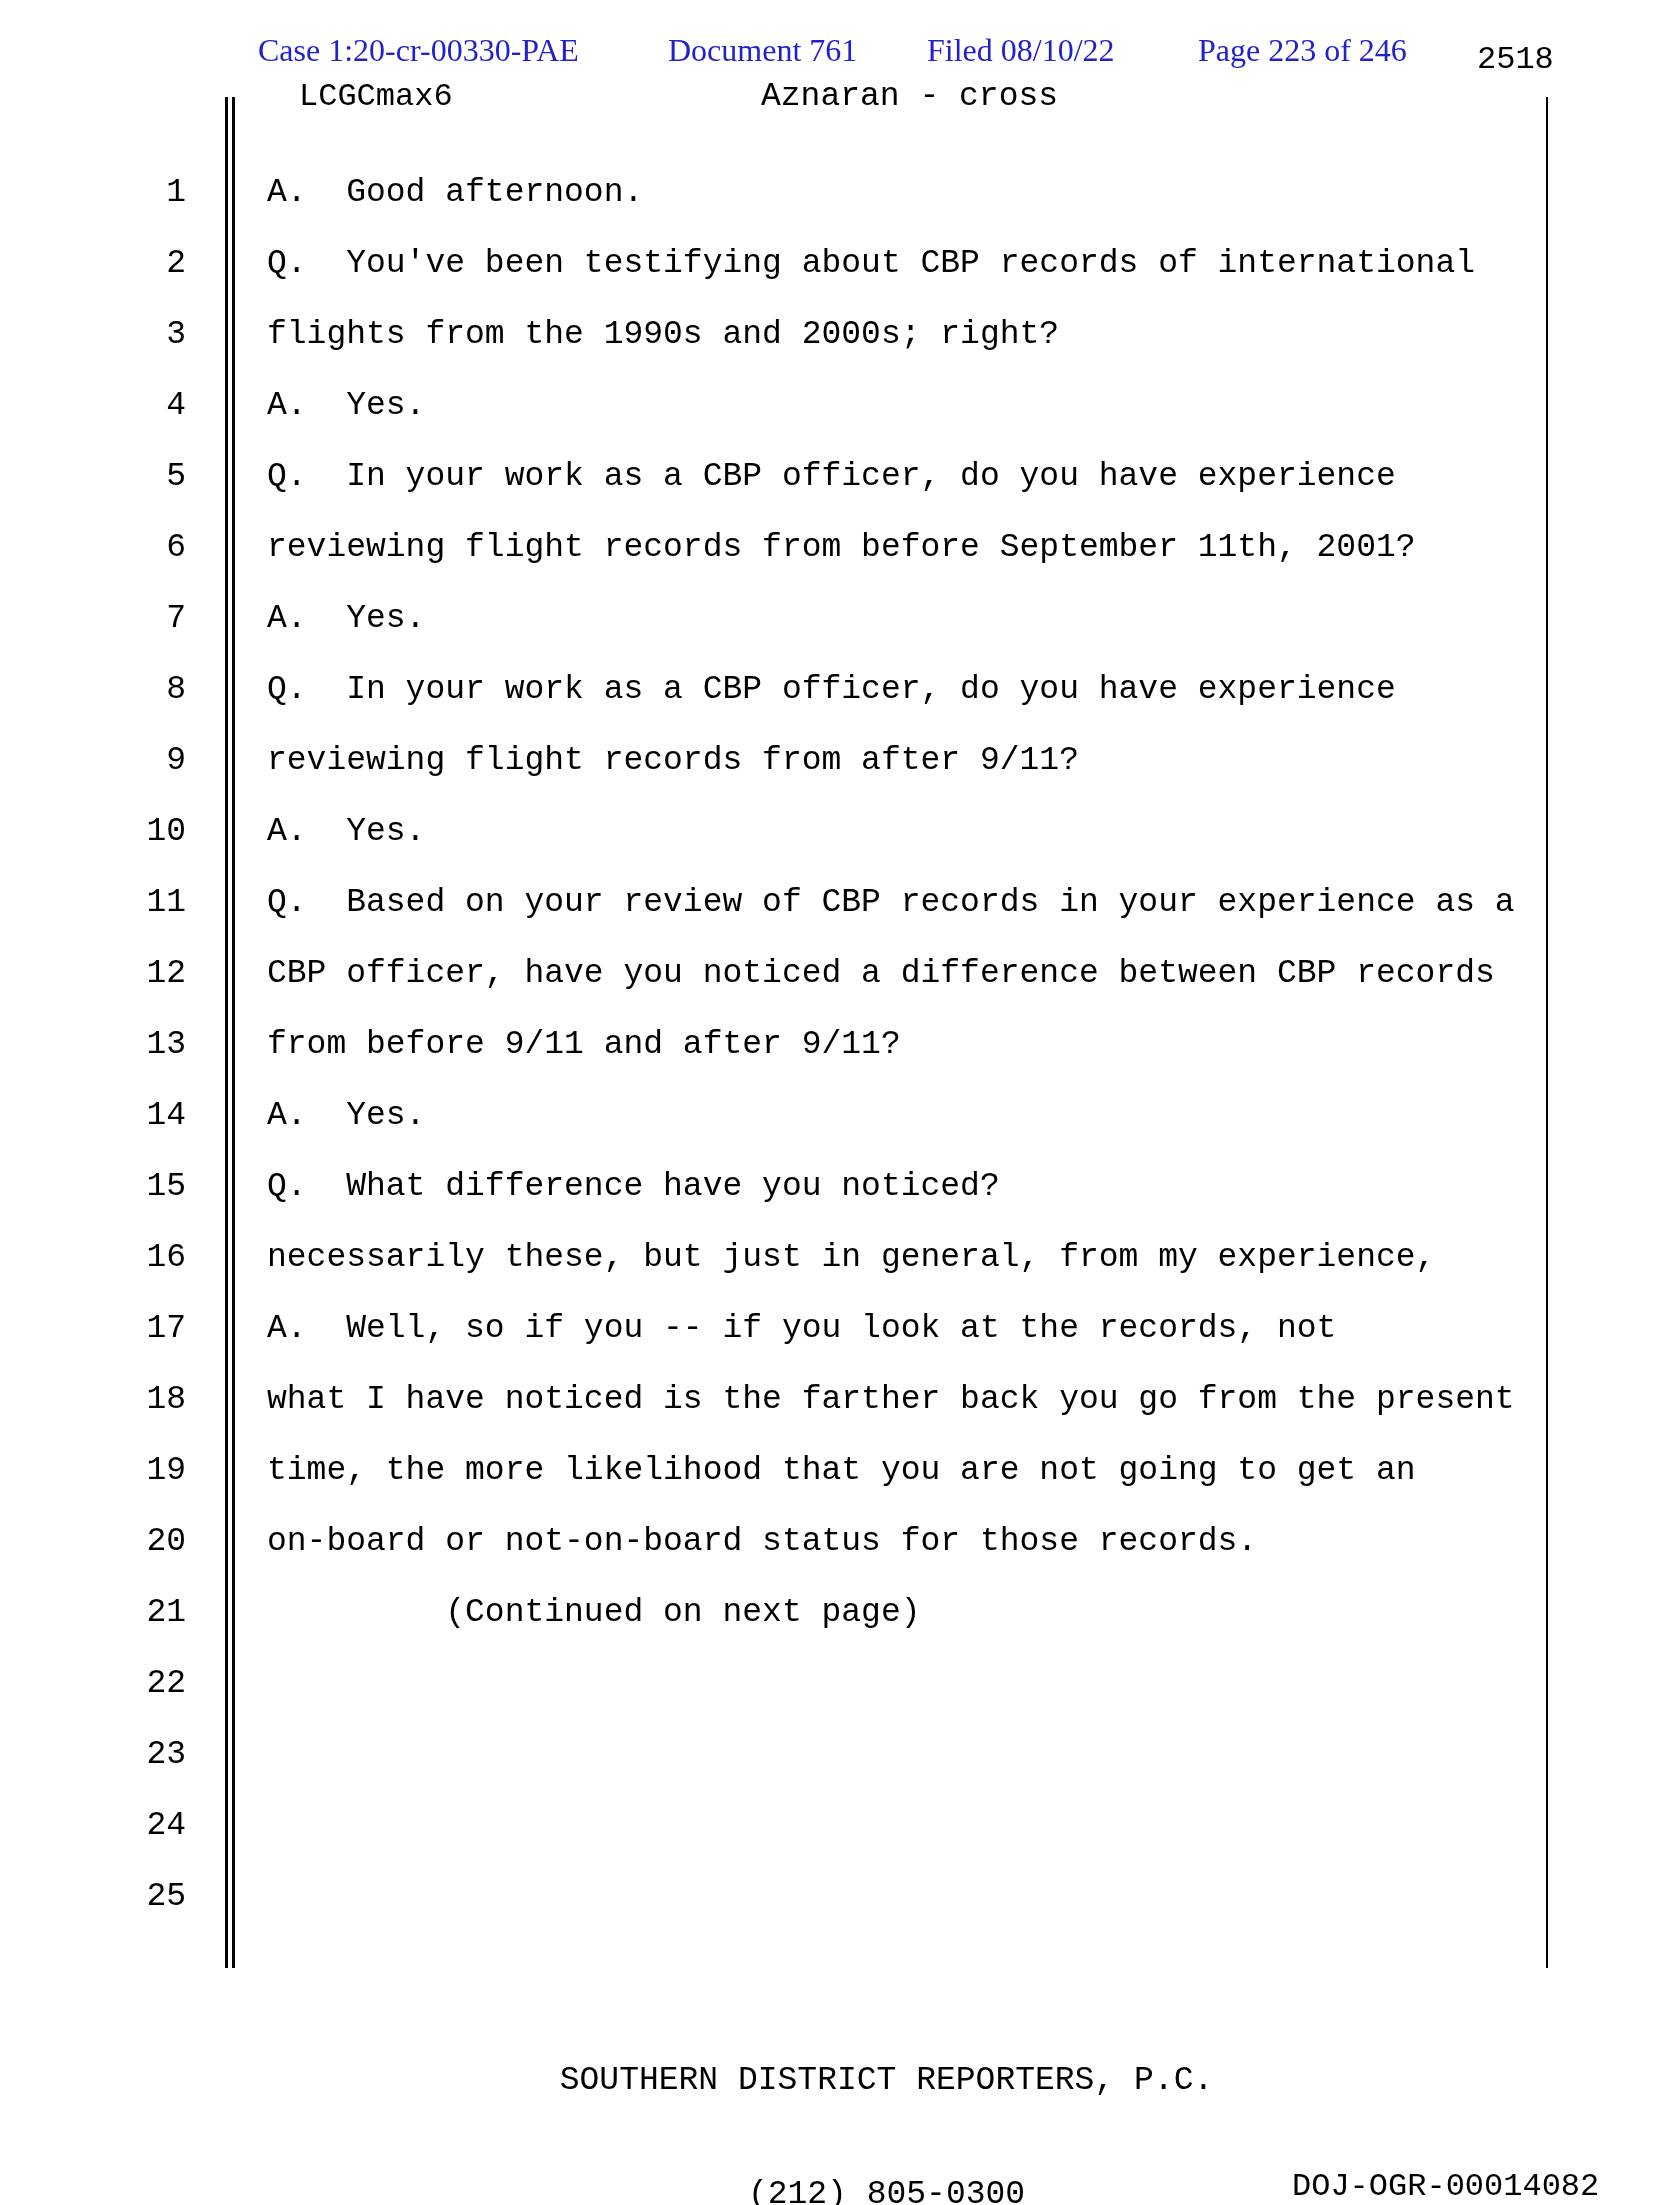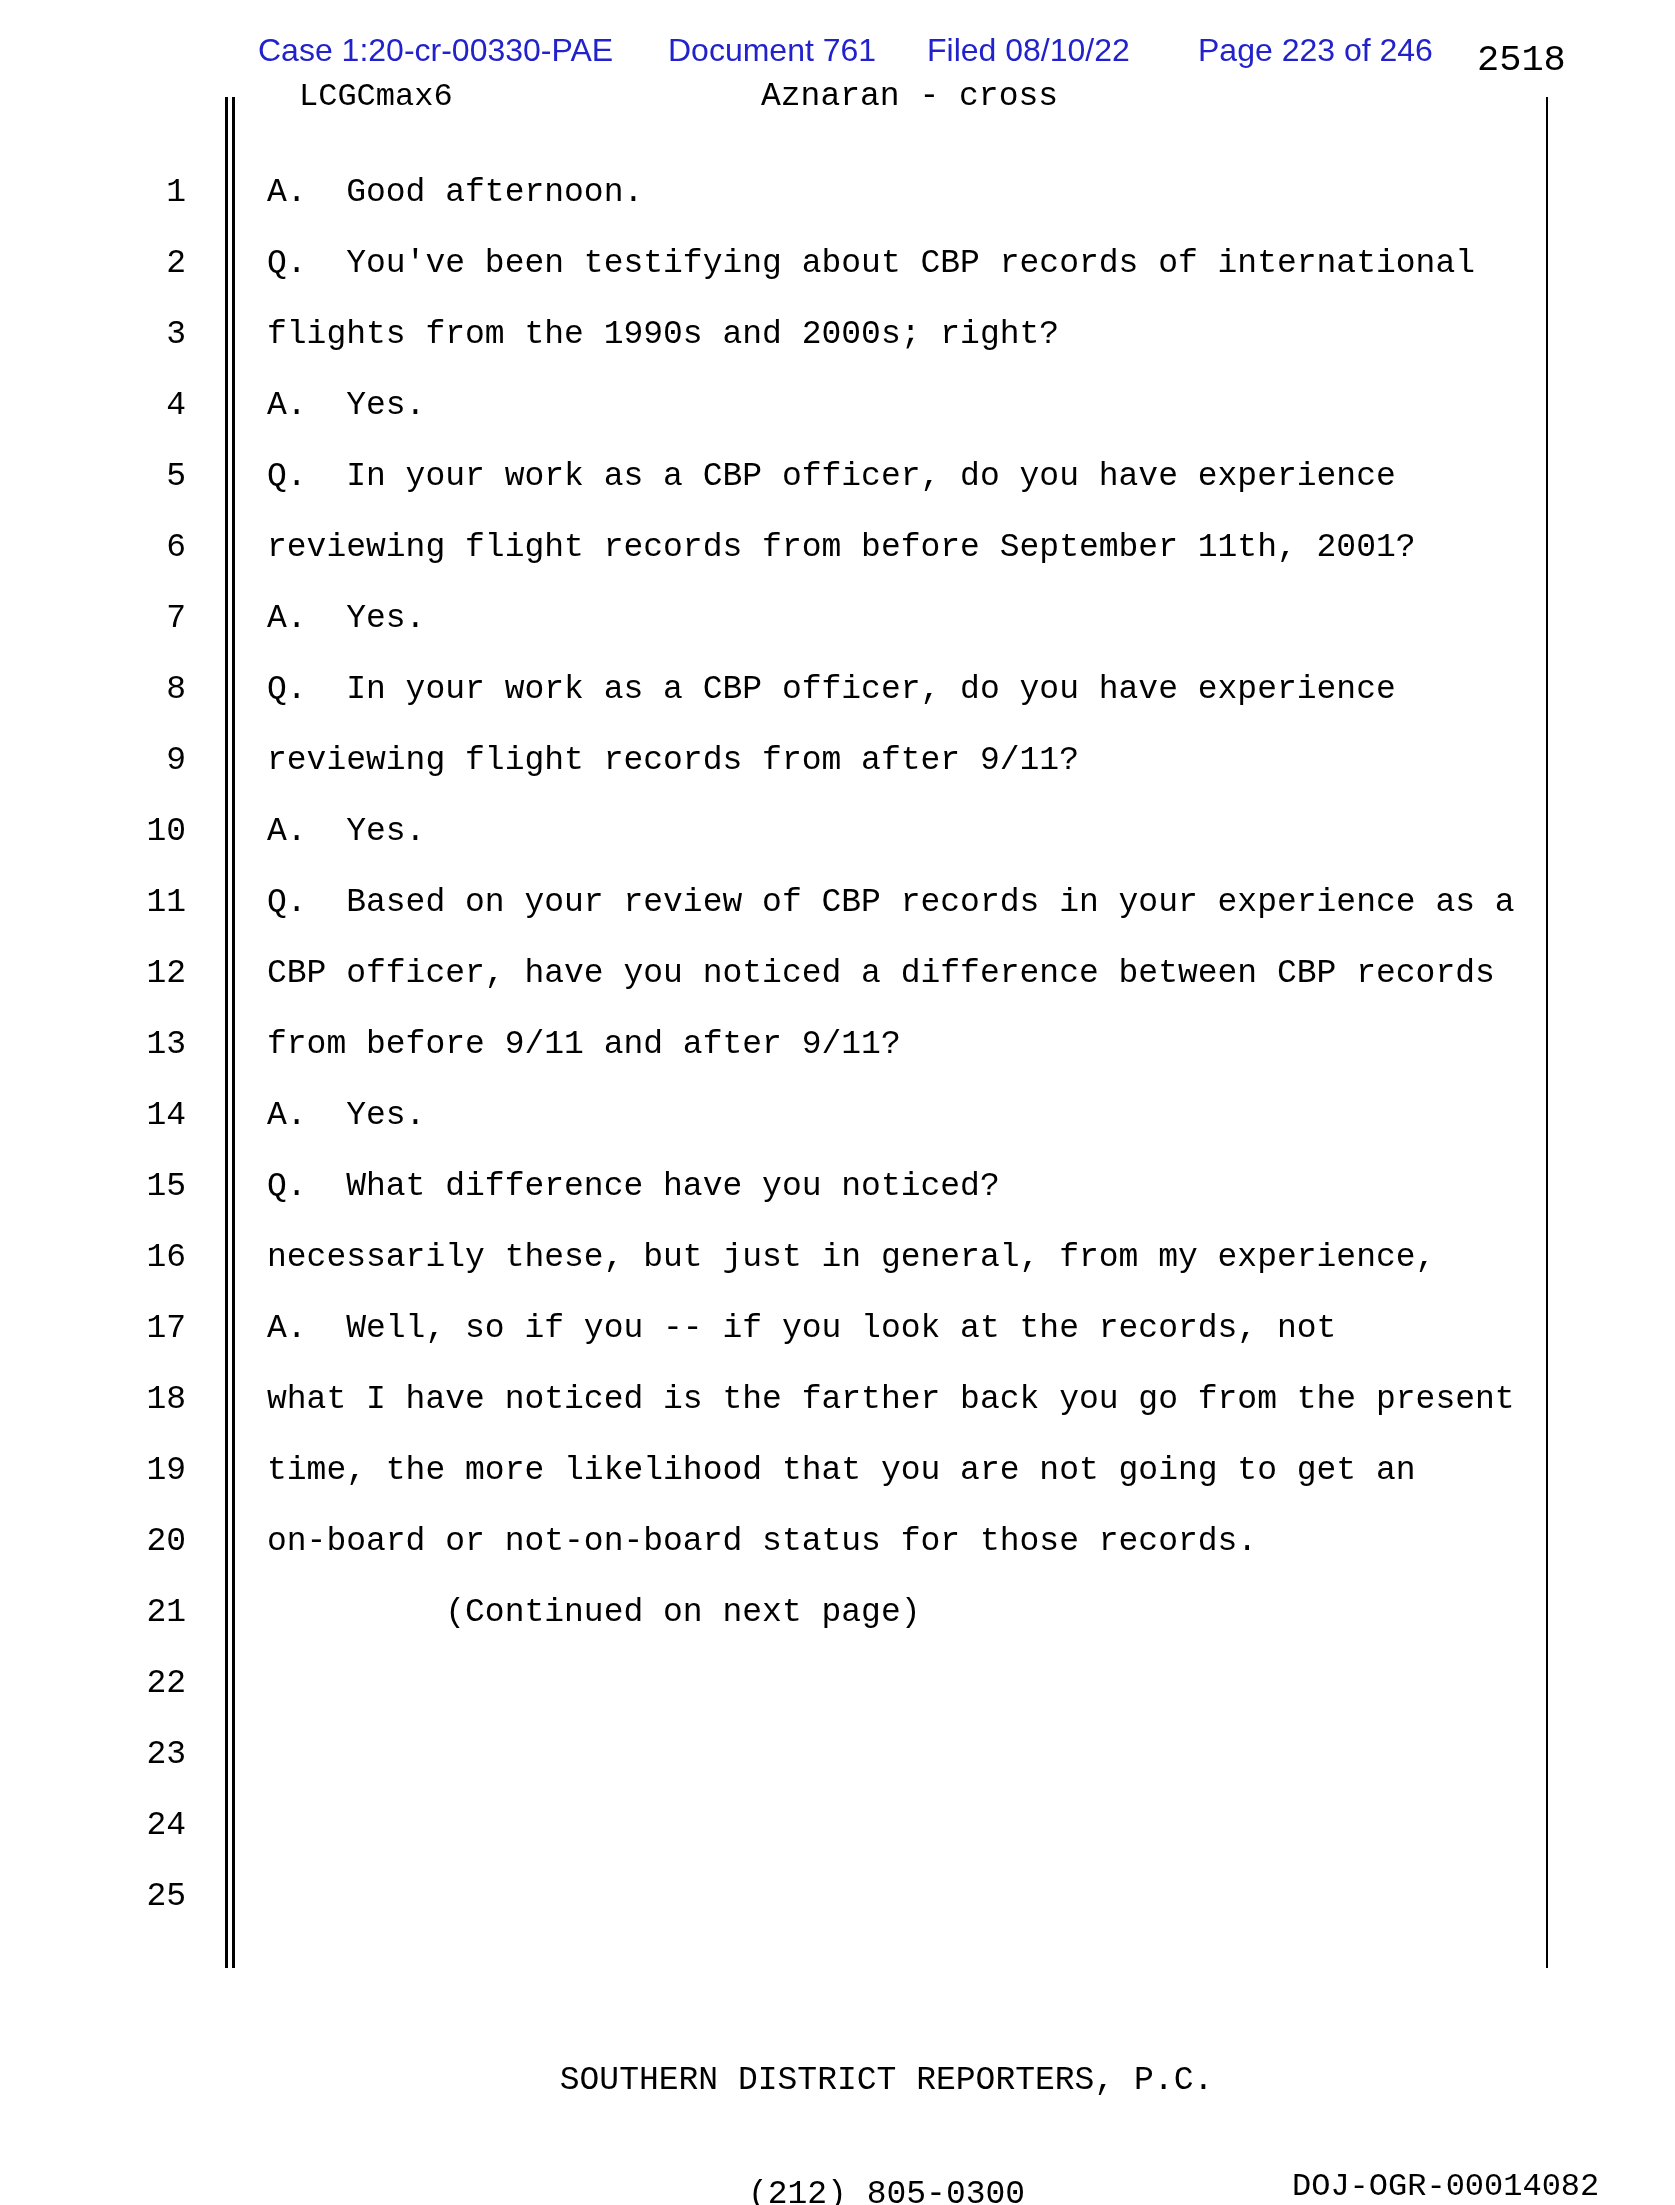--- a/index.html
+++ b/index.html
@@ -11,31 +11,31 @@
   .page {
     position: relative;
     width: 1675px; height: 2205px;
     background: #ffffff;
     color: #000000;
     overflow: hidden;
   }
   
   .stamp {
     position: absolute; top: 34px; left: 0; width: 1597px; height: 37px;
-    font-family: Liberation Sans, sans-serif;
+    font-family: Liberation Serif, serif;
     font-size: 32px; line-height: 32px;
   }
   .stamp-seg { position: absolute; top: 0; white-space: pre; }
   .s-case  { left: 258px; }
   .s-doc   { left: 668px; }
   .s-filed { left: 927px; text-align: center; }
   .s-page  { left: 1198px; }
   .pagenum {
     position: absolute; left: 1477px; top: 44px;
-    font-size: 37px; line-height: 32px; white-space: pre;
+    font-size: 32px; line-height: 32px; white-space: pre;
   }
   
   .session {
     position: absolute; left: 267px; top: 80px;
     font-size: 32px; line-height: 33px; white-space: pre; margin-left: 32px;
   }
   .title {
     position: absolute; left: 761px; top: 80px;
     font-size: 33px; line-height: 33px; white-space: pre;
   }

